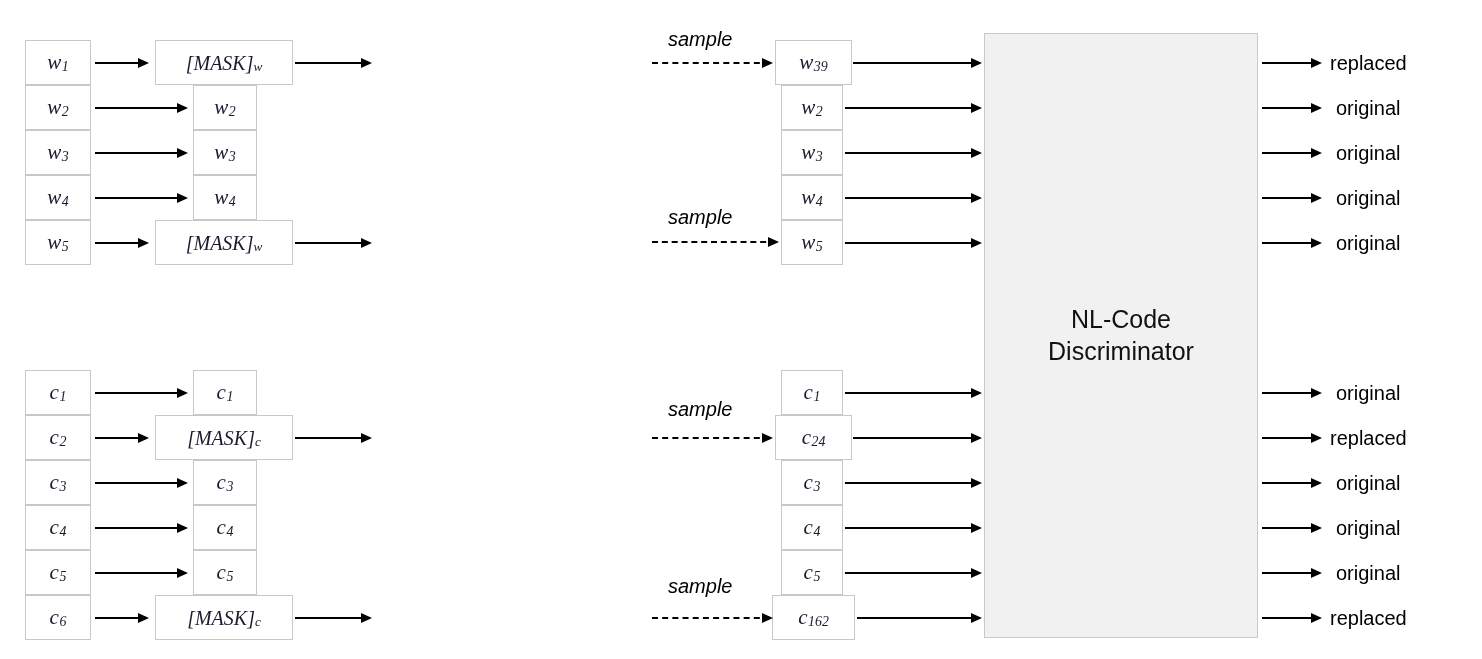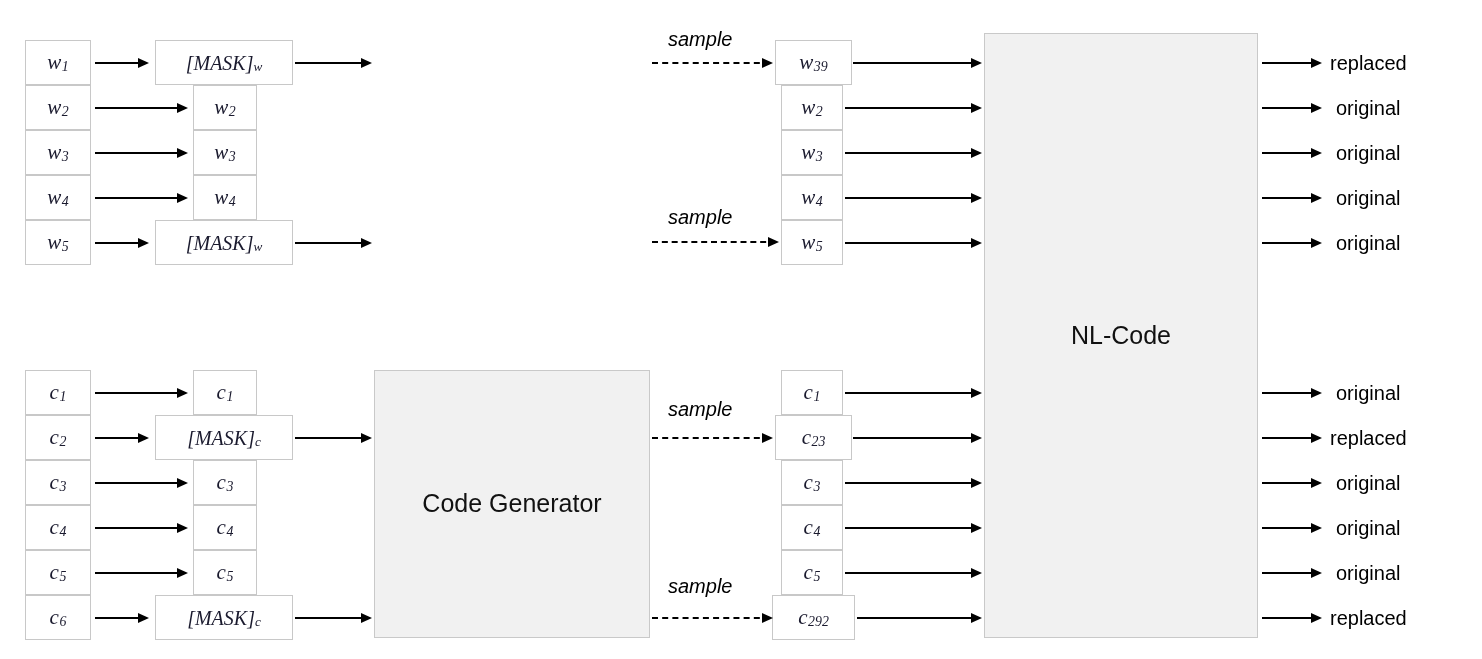--- a/index.html
+++ b/index.html
@@ -200,20 +200,21 @@
   </div>
 
   <div class="arrow" style="left:853px; top:62px;  width:127px;"></div>
   <div class="arrow" style="left:845px; top:107px; width:135px;"></div>
   <div class="arrow" style="left:845px; top:152px; width:135px;"></div>
   <div class="arrow" style="left:845px; top:197px; width:135px;"></div>
   <div class="arrow" style="left:845px; top:242px; width:135px;"></div>
 
   <div class="module" style="left:984px; top:33px; width:274px; height:605px; flex-direction:column;">
     <span>NL-Code</span>
+    <span>Discriminator</span>
   </div>
 
   <div class="arrow" style="left:1262px; top:62px;  width:58px;"></div>
   <div class="arrow" style="left:1262px; top:107px; width:58px;"></div>
   <div class="arrow" style="left:1262px; top:152px; width:58px;"></div>
   <div class="arrow" style="left:1262px; top:197px; width:58px;"></div>
   <div class="arrow" style="left:1262px; top:242px; width:58px;"></div>
 
   <div class="out-label" style="left:1330px; top:52px;">replaced</div>
   <div class="out-label" style="left:1336px; top:97px;">original</div>
@@ -274,53 +275,50 @@
       <span class="sub">5</span>
   </div>
   <div class="tok mask" style="left:155px; top:595px; width:138px; height:45px;">
     <span>[MASK]</span>
       <span class="msub">c</span>
   </div>
 
   <div class="arrow" style="left:295px; top:437px; width:75px;"></div>
   <div class="arrow" style="left:295px; top:617px; width:75px;"></div>
 
-  <div class="module" style="left:374px; top:370px; width:276px; height:268px;">
-    <span>Code Generator</span>
-  </div>
 
   <div class="sample-label" style="left:668px; top:398px;">sample</div>
   <div class="sample-label" style="left:668px; top:575px;">sample</div>
 
   <div class="arrow dashed" style="left:652px; top:437px; width:118px;"></div>
   <div class="arrow dashed" style="left:652px; top:617px; width:118px;"></div>
 
   <div class="tok" style="left:781px; top:370px; width:62px; height:45px;">
     <span>c</span>
       <span class="sub">1</span>
   </div>
   <div class="tok" style="left:775px; top:415px; width:77px; height:45px;">
     <span>c</span>
-      <span class="sub">23</span>
+      <span class="sub">24</span>
   </div>
   <div class="tok" style="left:781px; top:460px; width:62px; height:45px;">
     <span>c</span>
       <span class="sub">3</span>
   </div>
   <div class="tok" style="left:781px; top:505px; width:62px; height:45px;">
     <span>c</span>
       <span class="sub">4</span>
   </div>
   <div class="tok" style="left:781px; top:550px; width:62px; height:45px;">
     <span>c</span>
       <span class="sub">5</span>
   </div>
   <div class="tok" style="left:772px; top:595px; width:83px; height:45px;">
     <span>c</span>
-      <span class="sub">292</span>
+      <span class="sub">162</span>
   </div>
 
   <div class="arrow" style="left:845px; top:392px; width:135px;"></div>
   <div class="arrow" style="left:853px; top:437px; width:127px;"></div>
   <div class="arrow" style="left:845px; top:482px; width:135px;"></div>
   <div class="arrow" style="left:845px; top:527px; width:135px;"></div>
   <div class="arrow" style="left:845px; top:572px; width:135px;"></div>
   <div class="arrow" style="left:857px; top:617px; width:123px;"></div>
 
   <div class="arrow" style="left:1262px; top:392px; width:58px;"></div>

